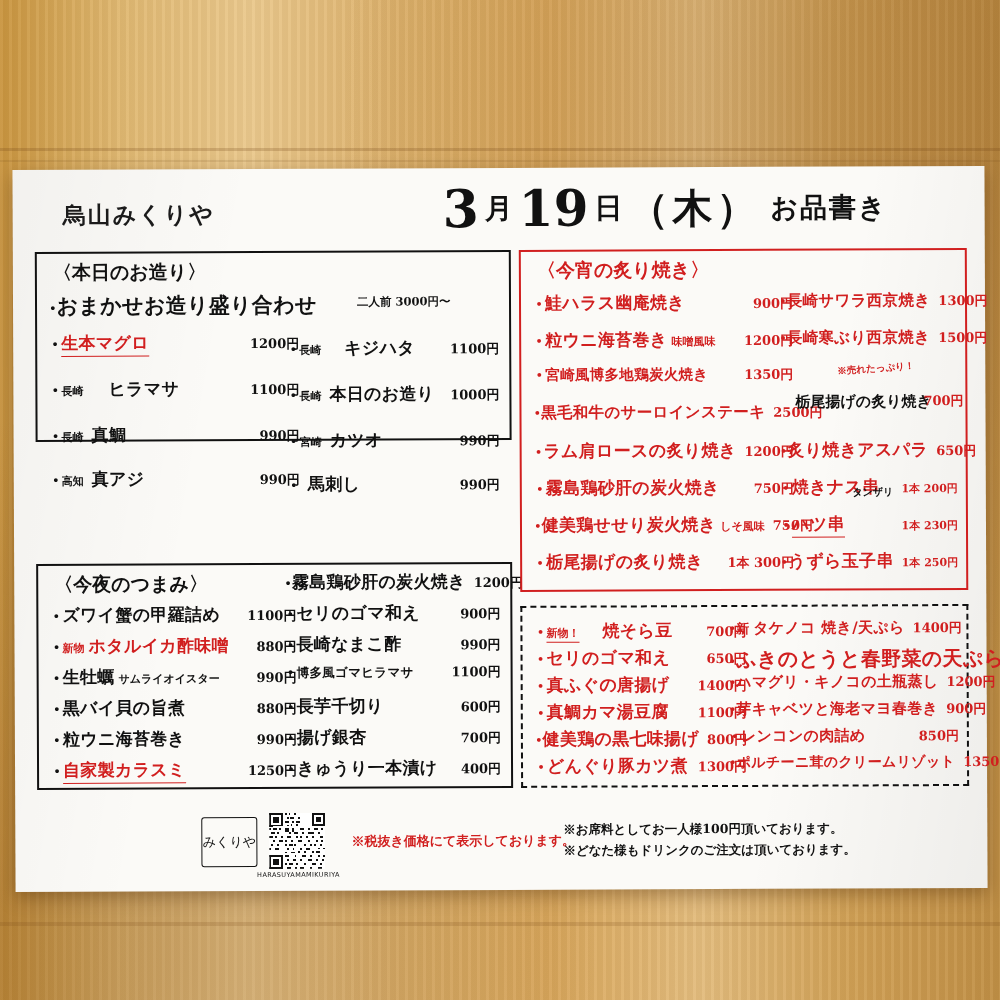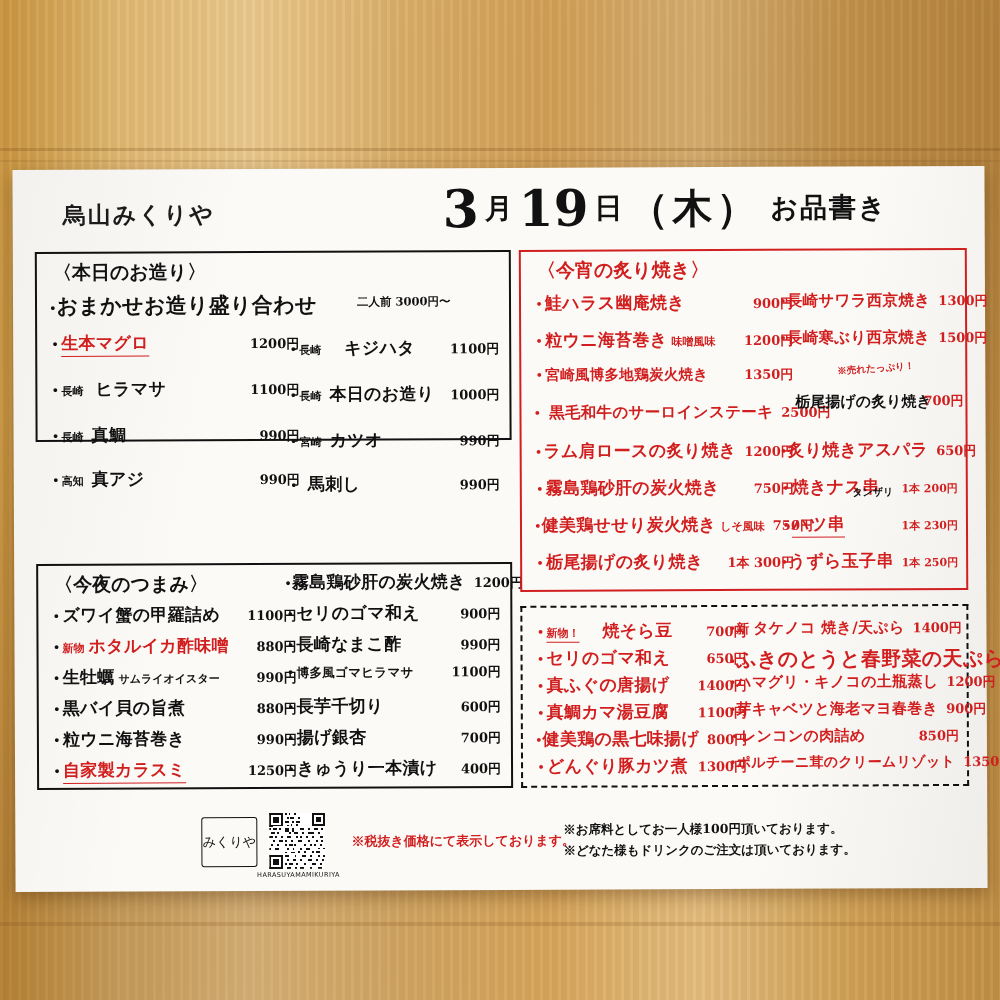--- a/index.html
+++ b/index.html
@@ -177,21 +177,21 @@
           <span class="nm" style="font-size:21px;">おまかせお造り盛り合わせ</span>
         </div>
         <div class="row" style="height:46px;">
           <span class="bullet">•</span>
           <span class="nm red uline">生本マグロ</span>
           <span class="pr">1200円</span>
         </div>
         <div class="row" style="height:46px;">
           <span class="bullet">•</span>
           <span class="sub" style="margin-left:0;">長崎</span>
-          <span class="nm" style="margin-left:12px;">ヒラマサ</span>
+          <span class="nm" style="margin-left:25px;">ヒラマサ</span>
           <span class="pr">1100円</span>
         </div>
         <div class="row" style="height:44px;">
           <span class="bullet">•</span>
           <span class="sub" style="margin-left:0;">長崎</span>
           <span class="nm" style="margin-left:8px;">真鯛</span>
           <span class="pr">990円</span>
         </div>
         <div class="row">
           <span class="bullet">•</span>
@@ -320,21 +320,21 @@
           <span class="sub red">味噌風味</span>
           <span class="pr red">1200円</span>
         </div>
         <div class="row" style="height:37px;">
           <span class="bullet red">•</span>
           <span class="nm red small" style="font-size:14.5px;">宮崎風博多地鶏炭火焼き</span>
           <span class="pr red">1350円</span>
         </div>
         <div class="row" style="height:37px;">
           <span class="bullet red">•</span>
-          <span class="nm red" style="font-size:15.5px;margin-left:8px;">黒毛和牛のサーロインステーキ</span>
+          <span class="nm red" style="font-size:15.5px;">黒毛和牛のサーロインステーキ</span>
           <span class="pr red">2500円</span>
         </div>
         <div class="row" style="height:37px;">
           <span class="bullet red">•</span>
           <span class="nm red">ラム肩ロースの炙り焼き</span>
           <span class="pr red">1200円</span>
         </div>
         <div class="row" style="height:37px;">
           <span class="bullet red">•</span>
           <span class="nm red">霧島鶏砂肝の炭火焼き</span>

